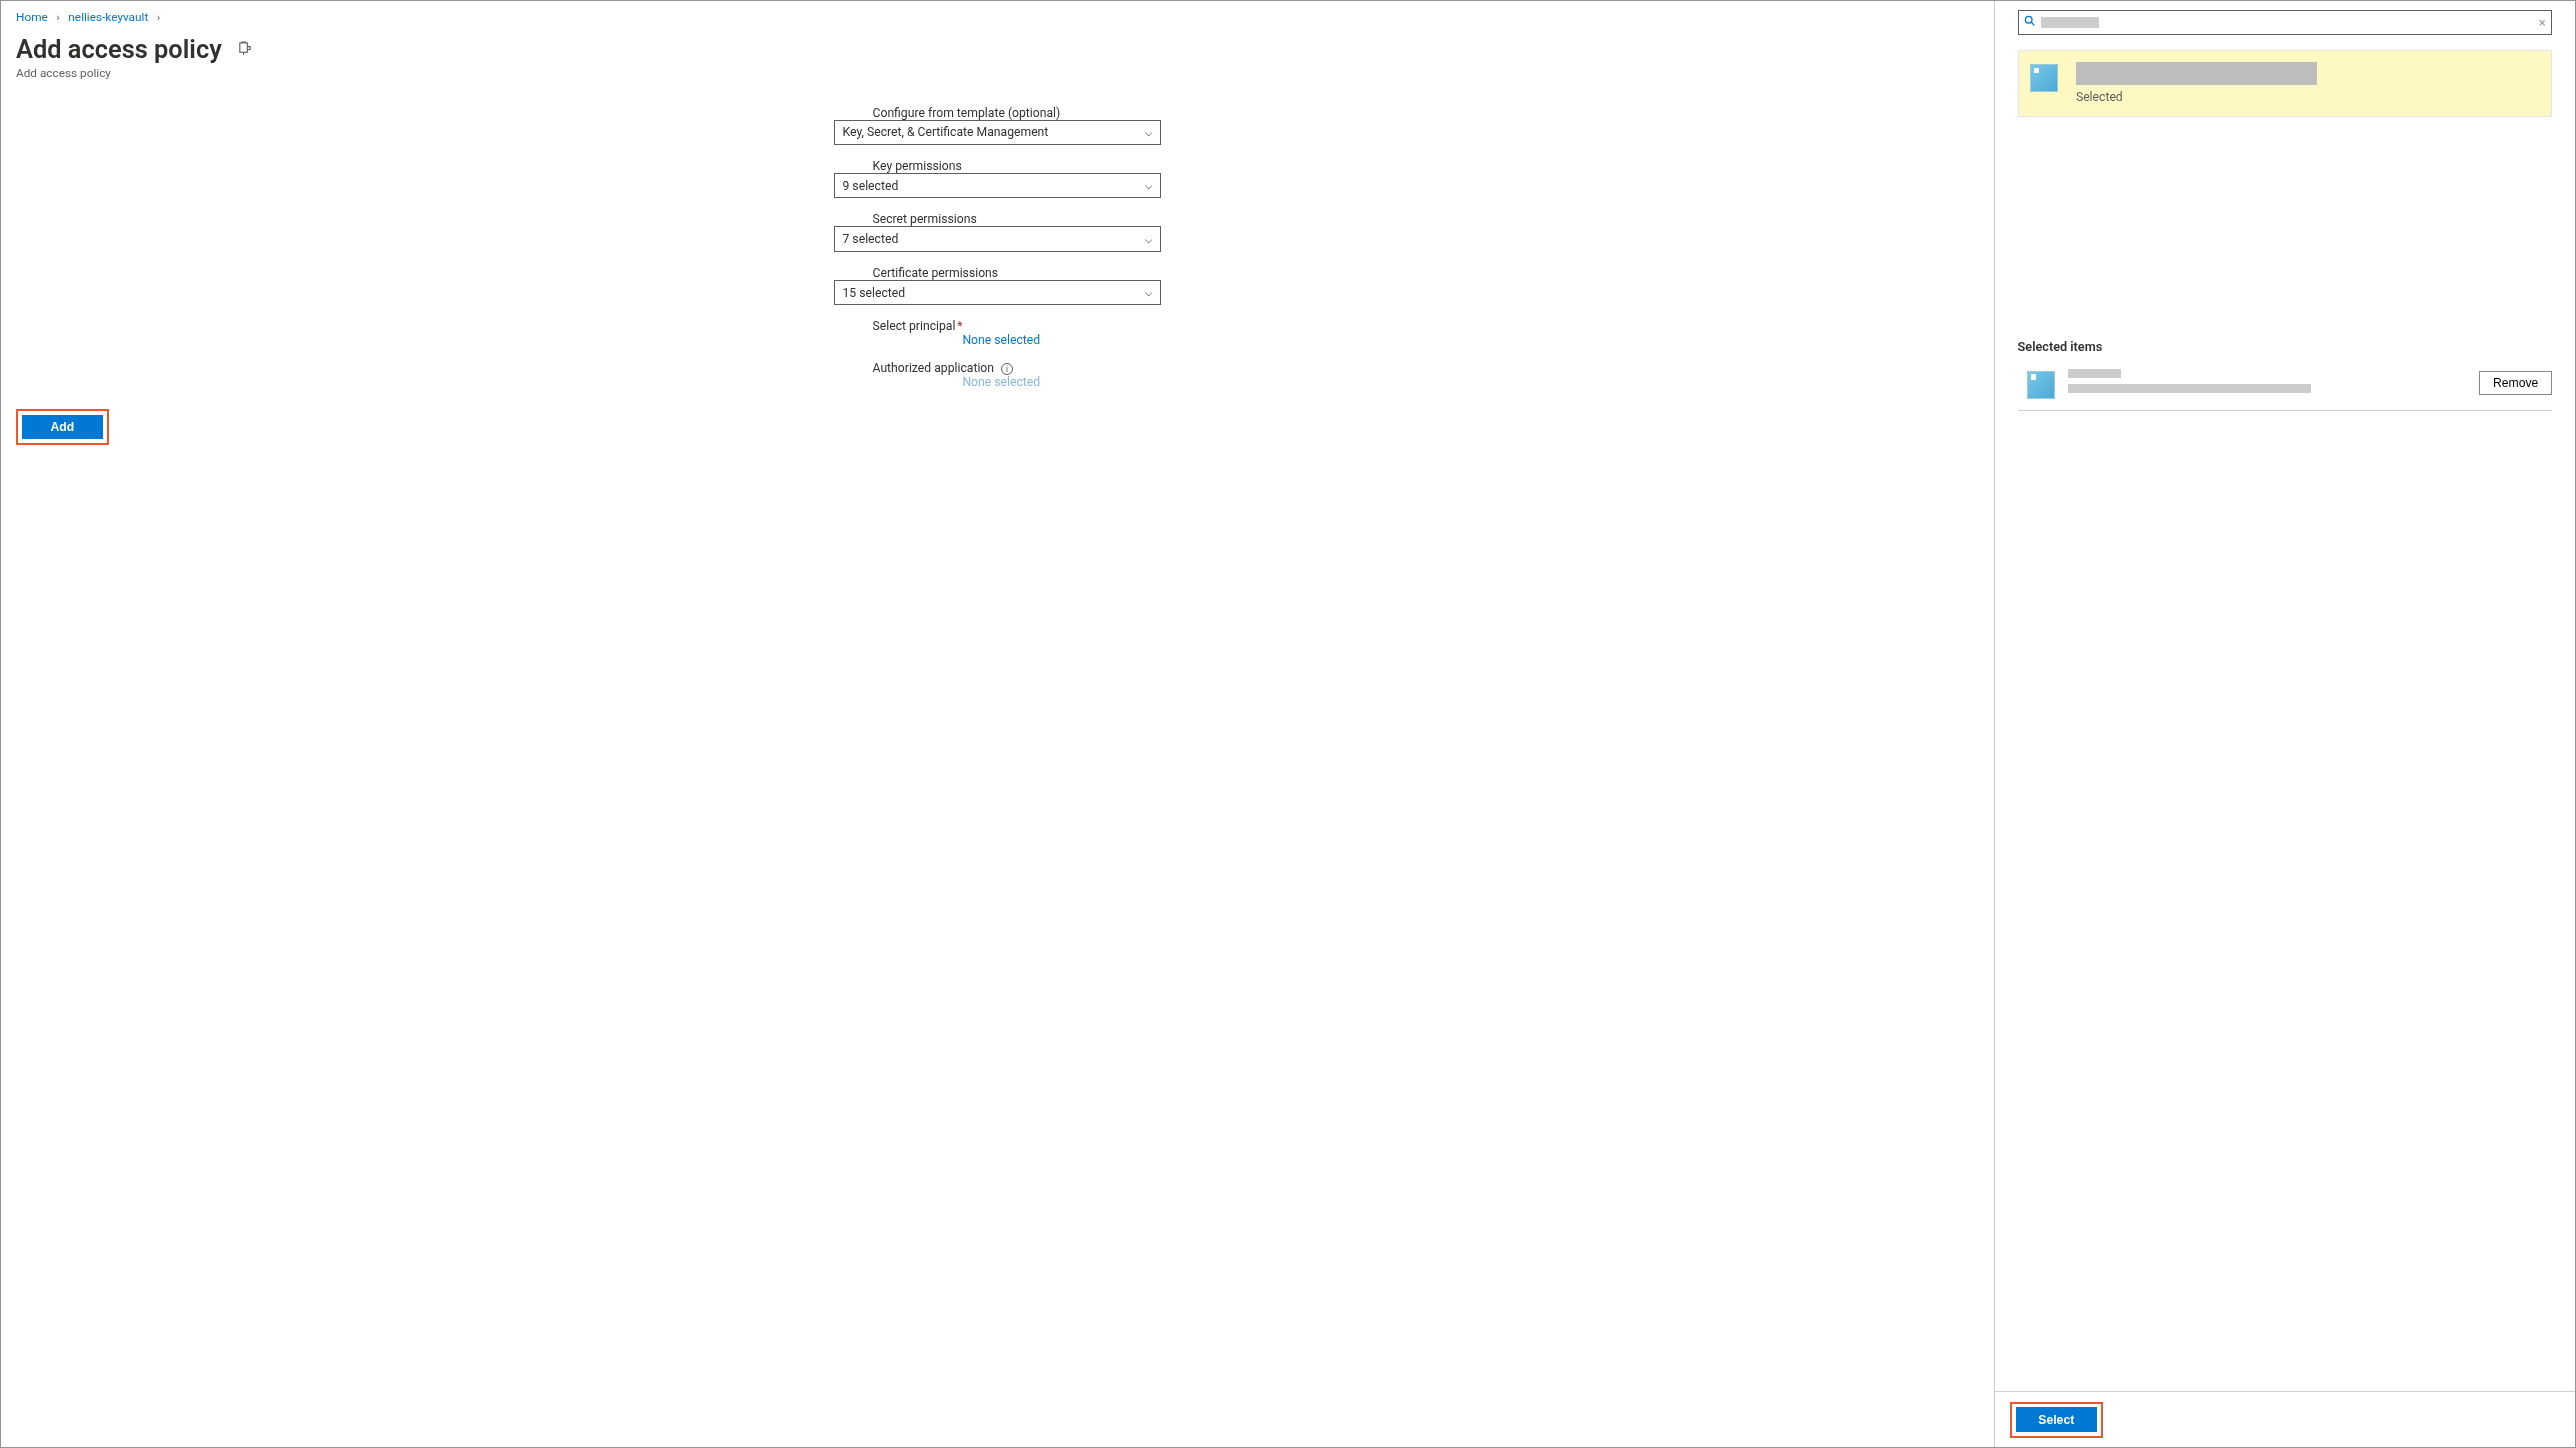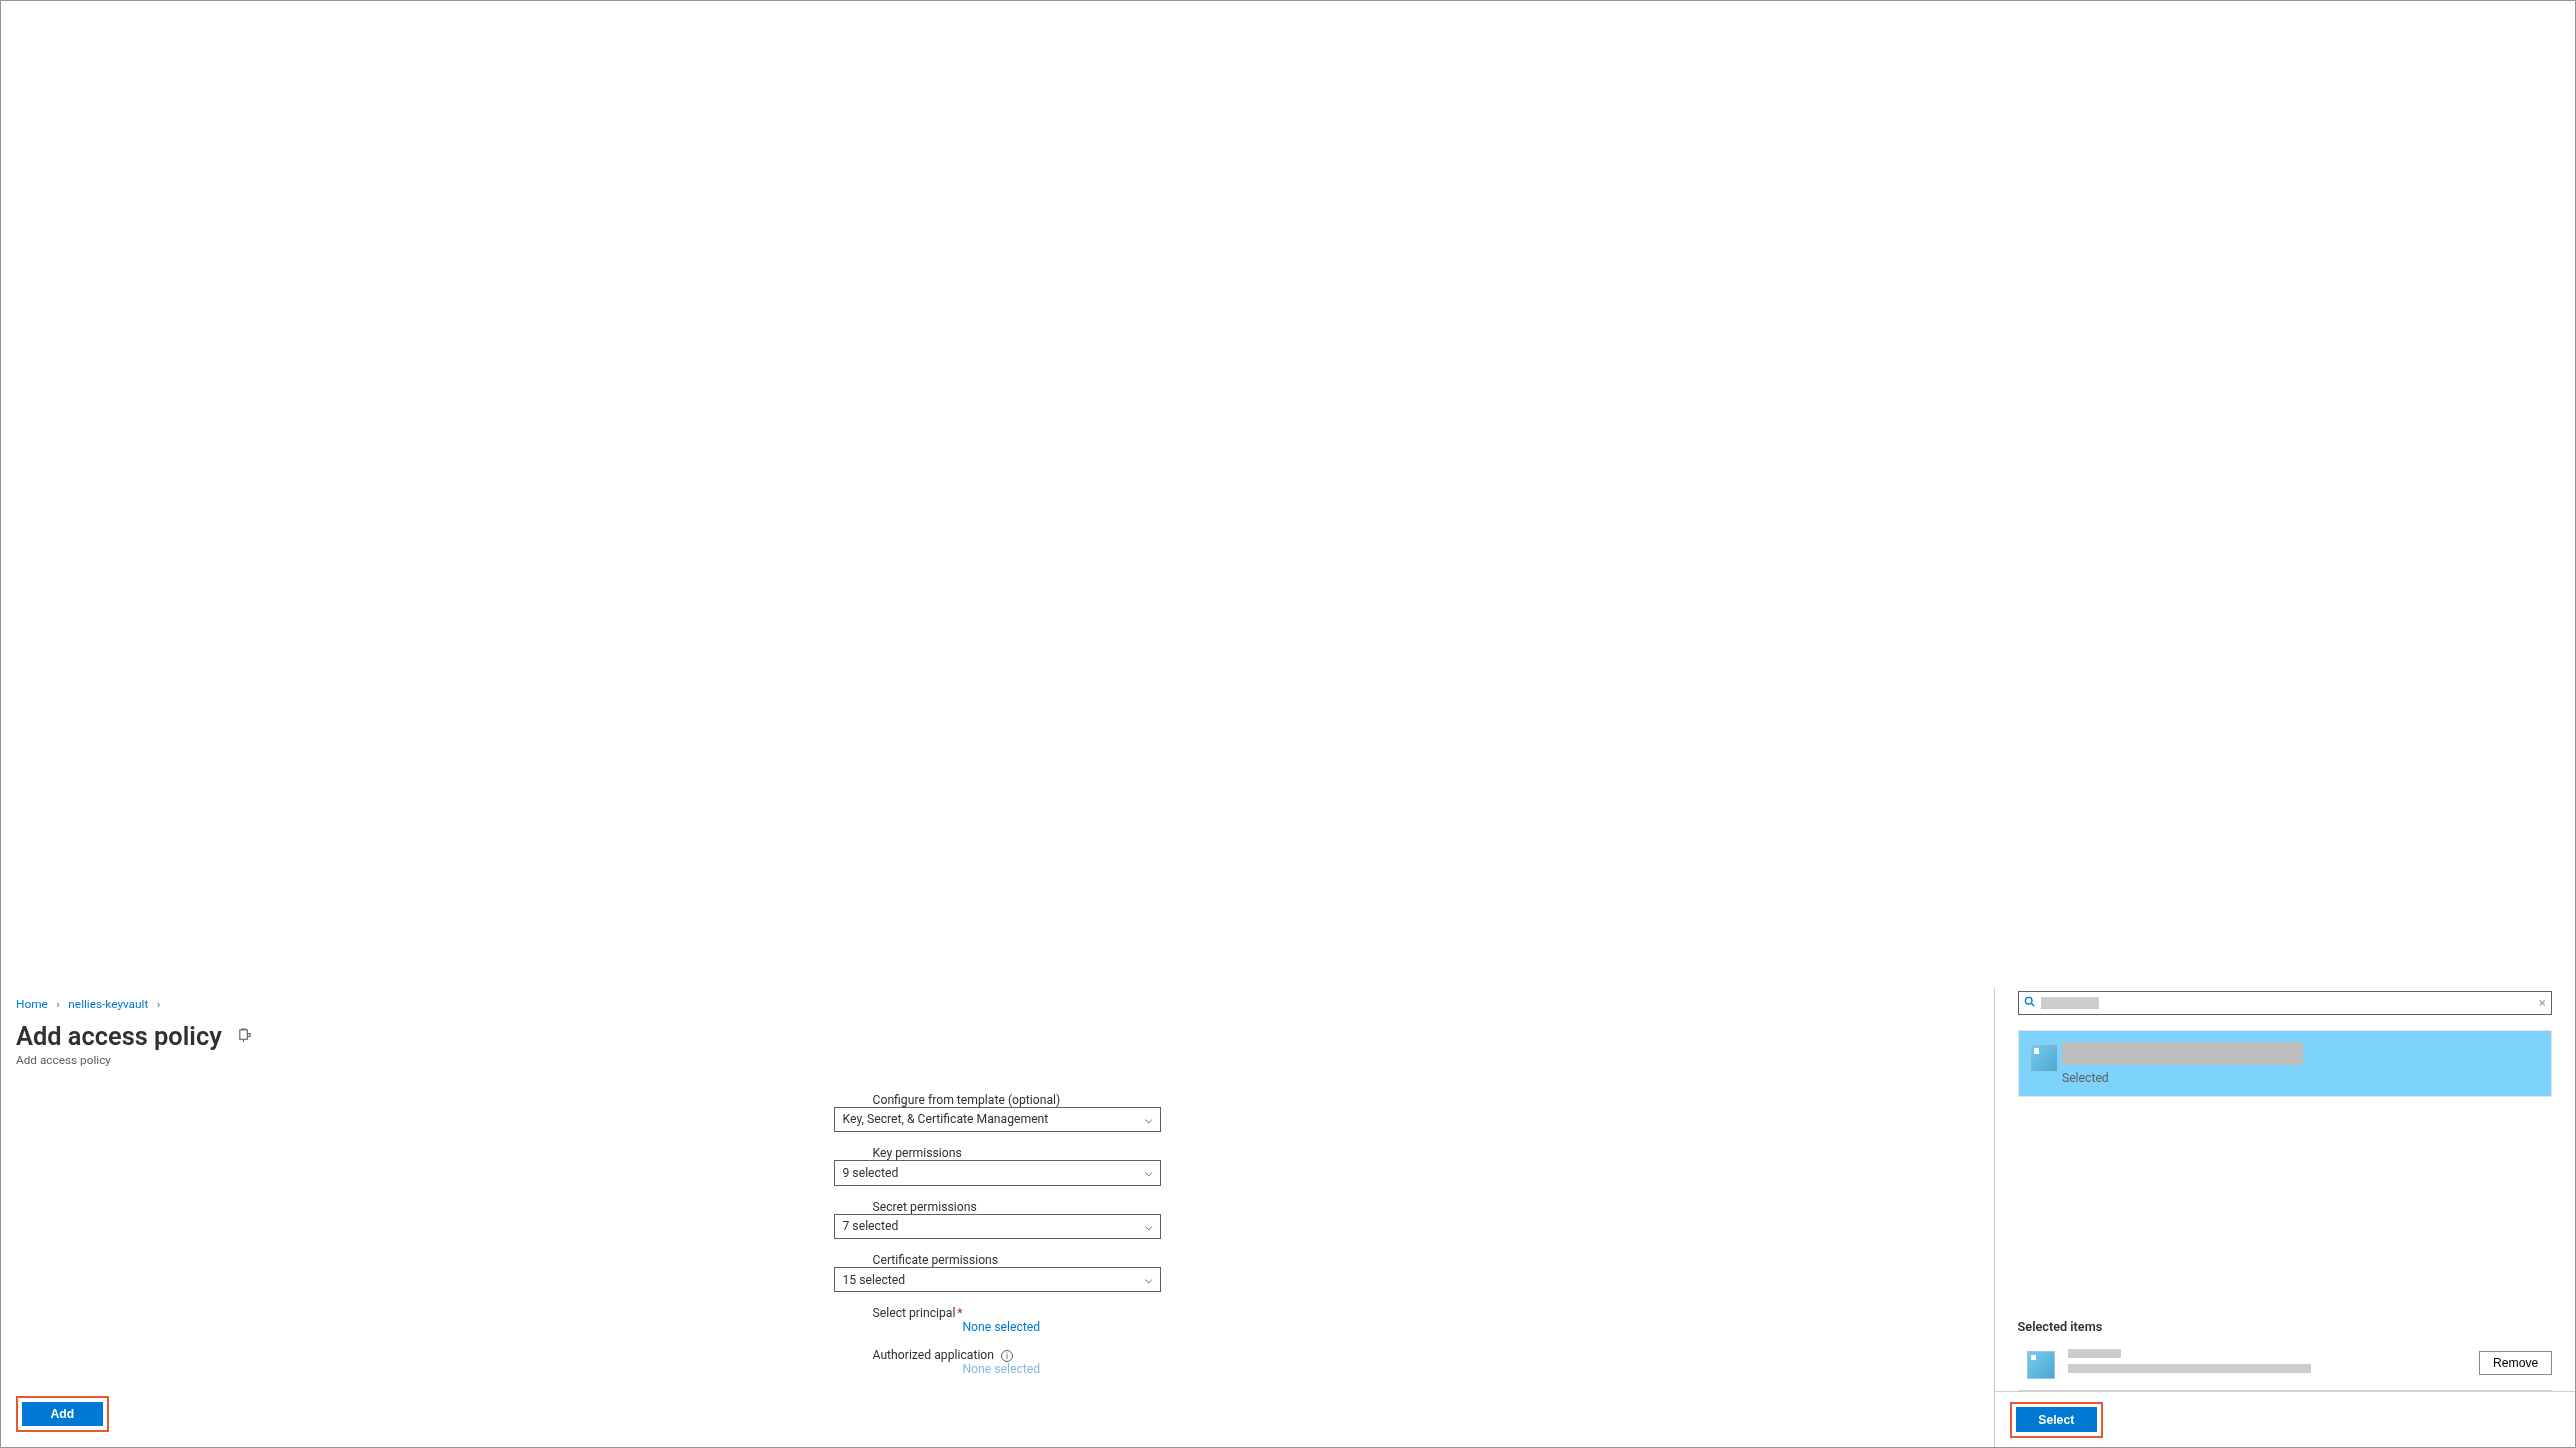--- a/index.html
+++ b/index.html
@@ -10,21 +10,20 @@
     color: #323130;
     background: #ffffff;
     height: 100%;
   }
   .app {
     display: flex;
     width: 100%;
     height: 100vh;
     min-height: 771px;
     border: 0.9px solid #949494;
-    align-items: flex-end;
   }
   
   .left-pane {
     flex: 1 1 auto;
     padding: 9.4px 15px 15px 15px;
     border-right: 0.9px solid #ccc;
     position: relative;
     overflow: hidden;
   }
   .breadcrumb {
@@ -169,26 +168,26 @@
     padding: 0 5.6px;
     position: relative;
   }
   .search-icon { color:#0078d4; font-size:11.3px; margin-right:5.6px; }
   .search-redact {
     width: 58px; height: 11.3px; background:#ccc;
   }
   .clear-x { color:#999; font-size:13px; margin-left:auto; cursor:pointer; }
   .result-card {
     margin: 15px 22.6px 0 22.6px;
-    background: #7dd3fc;
+    background: #fef9c3;
     border: 0.9px solid #e5e5e5;
     padding: 11.3px 11.3px 11.3px 11.3px;
     display: flex;
     align-items: flex-start;
-    gap: 4px;
+    gap: 18px;
   }
   .avatar {
     width: 28px; height: 28px;
     background: linear-gradient(135deg,#7bc9e8 0%, #4aa9d6 100%);
     border: 0.9px solid #9ec9dd;
     margin-top:1.9px;
     flex-shrink:0;
     position:relative;
   }
   .avatar::after{

